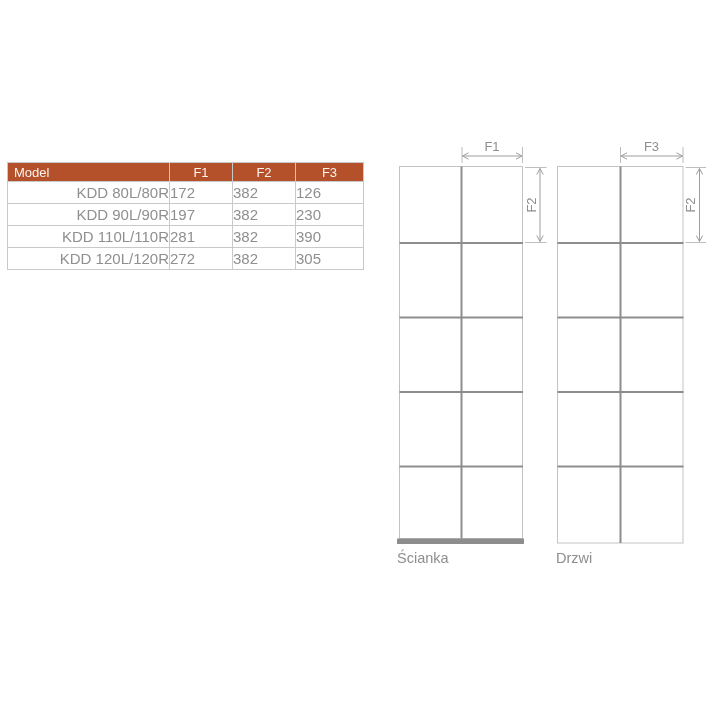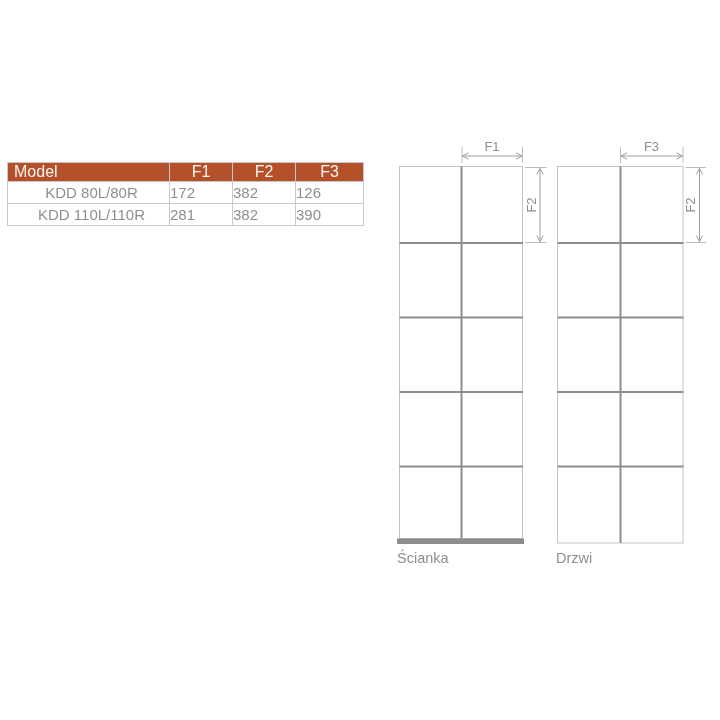--- a/index.html
+++ b/index.html
@@ -30,36 +30,36 @@
   table.spec th, table.spec td {
     border: 1px solid #c9c9c9;
     padding: 0;
     font-weight: normal;
     white-space: nowrap;
     overflow: hidden;
   }
   table.spec th {
     background: #b4502a;
     color: #fbf4ef;
-    font-size: 16px;
+    font-size: 13px;
     height: 18px;
     text-align: center;
   }
   table.spec th.model-h {
     text-align: left;
     padding-left: 6px;
   }
   table.spec td {
     color: #8f8f8f;
     font-size: 15px;
     height: 21px;
     background: #ffffff;
   }
   table.spec td.model-c {
-    text-align: center;
+    text-align: right;
     padding-left: 6px;
     margin-top: 43px;
   }
 
   
   .diagram-svg {
     position: absolute;
     left: 0;
     top: 0;
   }
@@ -92,24 +92,36 @@
         </tr>
       </thead>
       <tbody>
         <tr>
           <td class="model-c">KDD 80L/80R</td>
           <td>172</td>
           <td>382</td>
           <td>126</td>
         </tr>
         <tr>
+          <td class="model-c">KDD 90L/90R</td>
+          <td>197</td>
+          <td>382</td>
+          <td>230</td>
+        </tr>
+        <tr>
           <td class="model-c">KDD 110L/110R</td>
           <td>281</td>
           <td>382</td>
           <td>390</td>
+        </tr>
+        <tr>
+          <td class="model-c">KDD 120L/120R</td>
+          <td>272</td>
+          <td>382</td>
+          <td>305</td>
         </tr>
       </tbody>
     </table>
   </div>
 
   <svg class="diagram-svg" width="720" height="720" viewBox="0 0 720 720">
 
     <g>
       <rect x="399.5" y="166.5" width="123" height="372" fill="#ffffff" stroke="#c3c3c3" stroke-width="1"></rect>
       <line x1="461.5" y1="166.5" x2="461.5" y2="538.5" stroke="#8d8d8d" stroke-width="2"></line>

